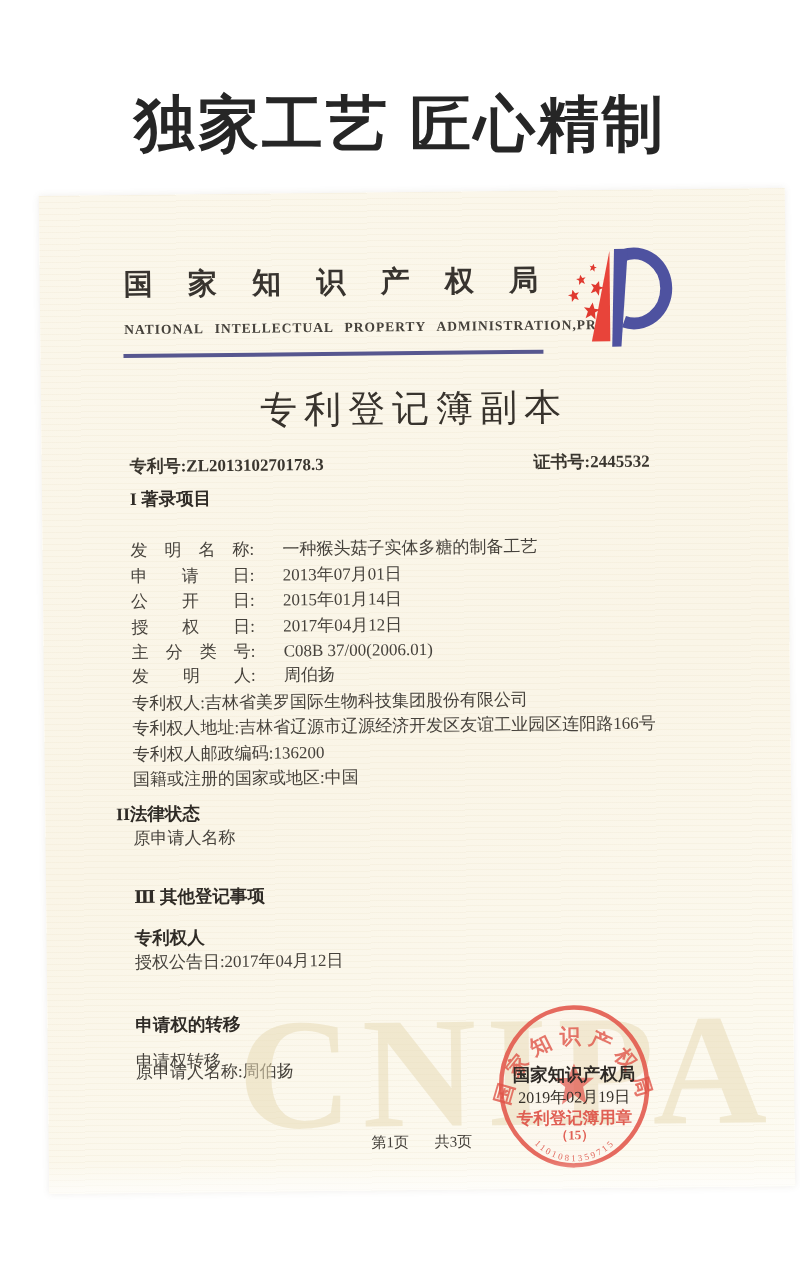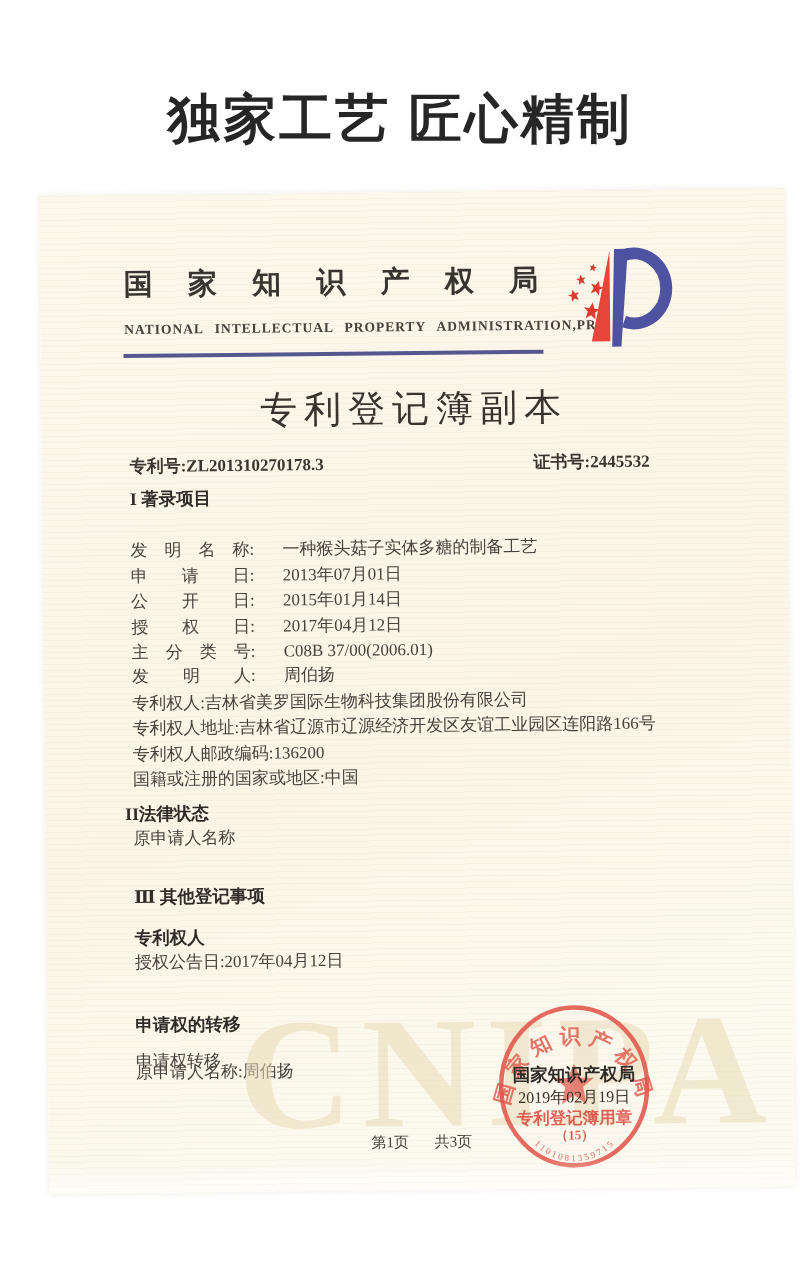--- a/index.html
+++ b/index.html
@@ -3,21 +3,21 @@
 <meta charset="utf-8">
 <style>
   html,body{margin:0;padding:0;}
   body{
     width:800px;height:1264px;position:relative;background:#ffffff;overflow:hidden;
     font-family:"Liberation Serif","DejaVu Serif",serif;
   }
   .banner{
     position:absolute;top:84px;left:0;width:800px;text-align:center;
     font-family:"Liberation Sans","DejaVu Sans",sans-serif;
-    font-weight:bold;font-size:53px;letter-spacing:3px;color:#262626;
+    font-weight:bold;font-size:61px;letter-spacing:3px;color:#262626;
   }
   .paper{
     position:absolute;left:44px;top:192px;width:746px;height:998px;
     background:
       repeating-linear-gradient(180deg, rgba(213,196,158,0.10) 0px, rgba(213,196,158,0.10) 1px, rgba(0,0,0,0) 1px, rgba(0,0,0,0) 6px),
       linear-gradient(160deg,#fbf7eb 0%,#faf5e7 55%,#fdfbf2 100%);
     transform:rotate(-0.6deg);transform-origin:50% 50%;
     box-shadow:0 0 7px rgba(120,110,80,0.12);
   }
   .paper::after{
@@ -103,21 +103,21 @@
     <span class="flabel">发　　明　　人:</span><span>周伯扬</span>
   </div>
 
   <div class="abs owner-block">
     <div>专利权人:吉林省美罗国际生物科技集团股份有限公司</div>
     <div>专利权人地址:吉林省辽源市辽源经济开发区友谊工业园区连阳路166号</div>
     <div>专利权人邮政编码:136200</div>
     <div>国籍或注册的国家或地区:中国</div>
   </div>
 
-  <div class="abs head-line" style="left:80px;top:607px;">II法律状态</div>
+  <div class="abs head-line" style="left:71px;top:607px;">II法律状态</div>
   <div class="abs body-line" style="left:88px;top:632px;">原申请人名称</div>
 
   <div class="abs head-line" style="left:88px;top:690px;">Ⅲ 其他登记事项</div>
 
   <div class="abs head-line" style="left:88px;top:731px;">专利权人</div>
   <div class="abs body-line" style="left:88px;top:756px;">授权公告日:2017年04月12日</div>
 
   <div class="abs head-line" style="left:88px;top:818px;">申请权的转移</div>
   <div class="abs body-line" style="left:88px;top:843px;margin-top:12px;">申请权转移</div>
   <div class="abs body-line" style="left:88px;top:866px;">原申请人名称:周伯扬</div>

